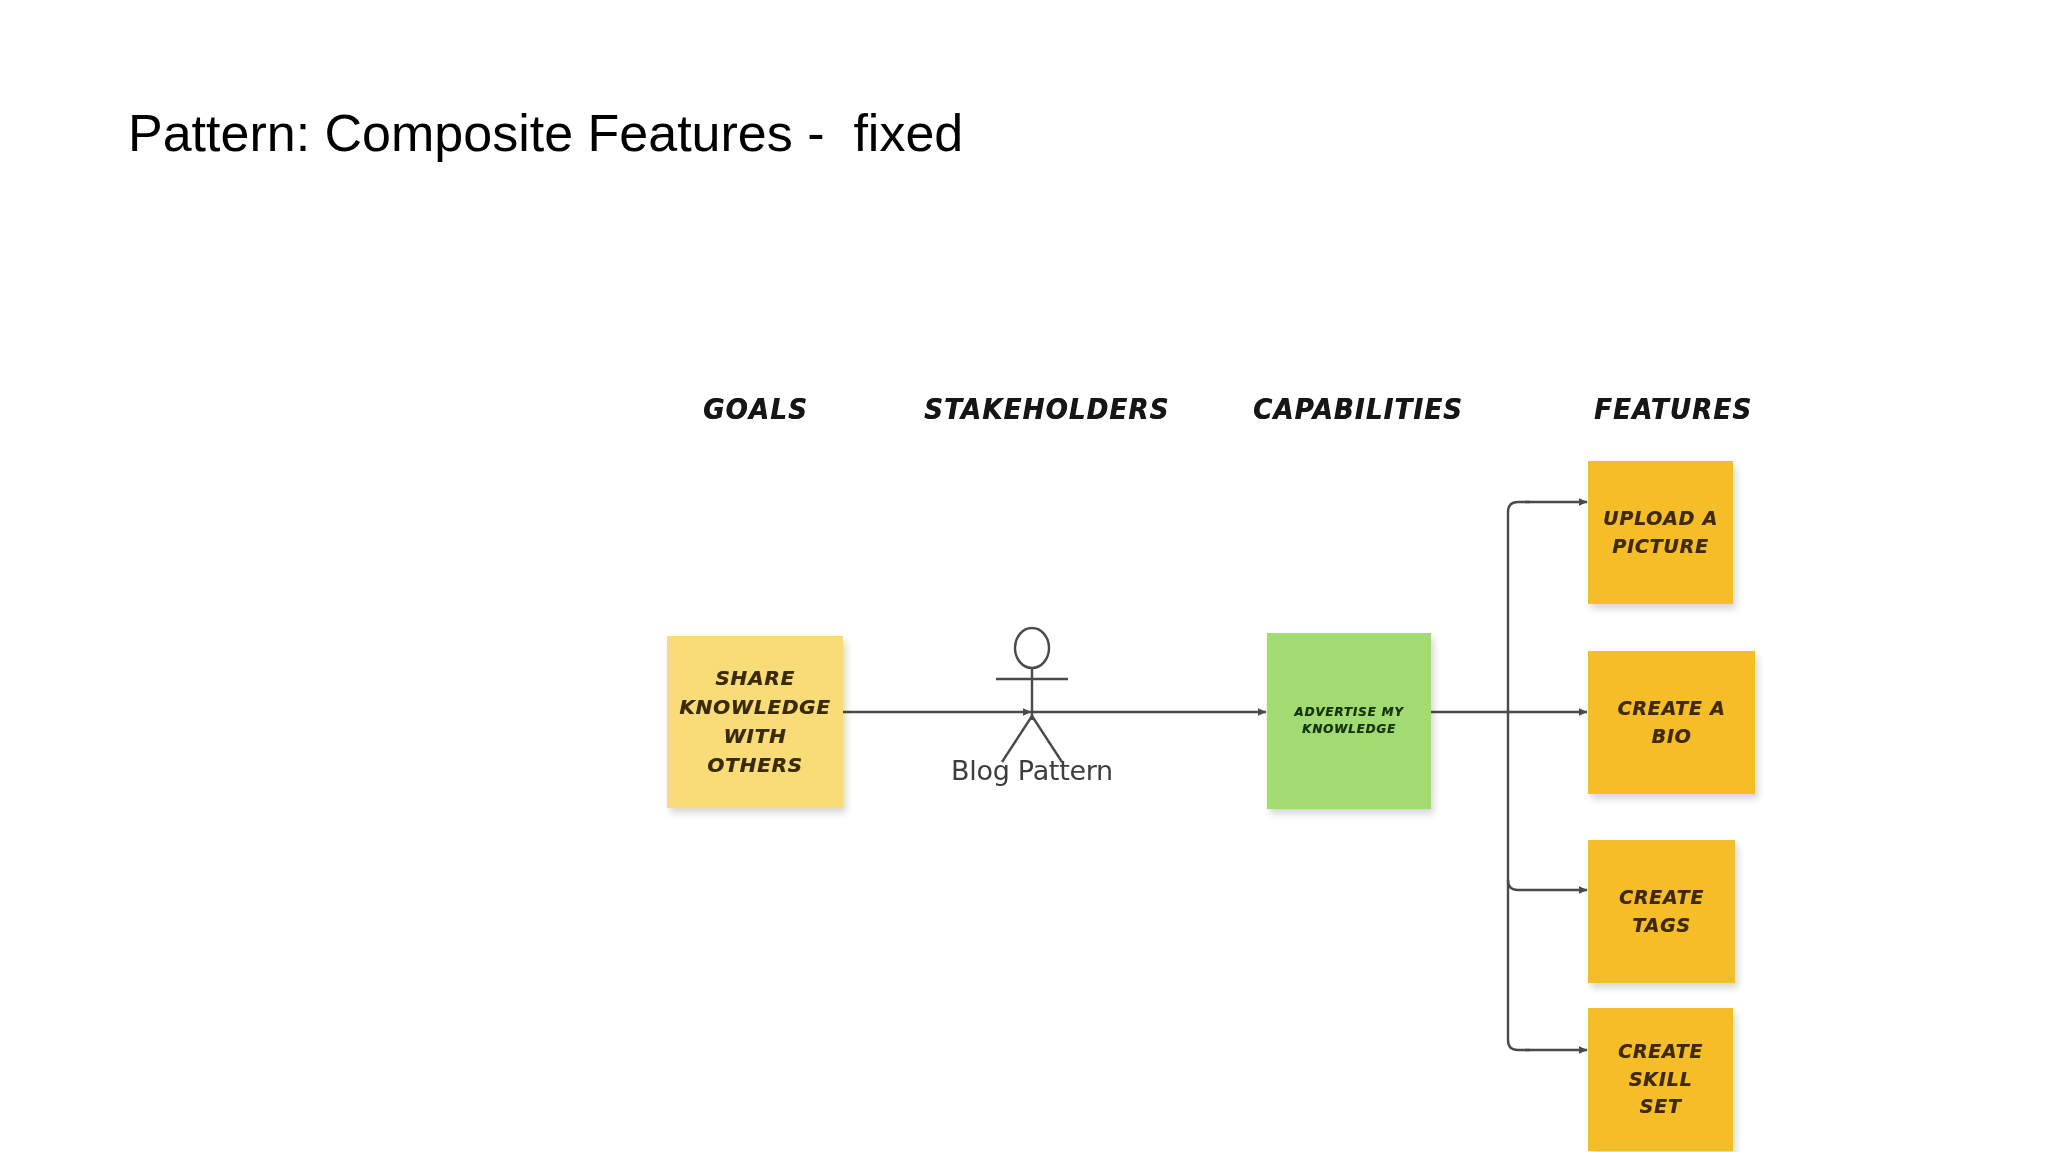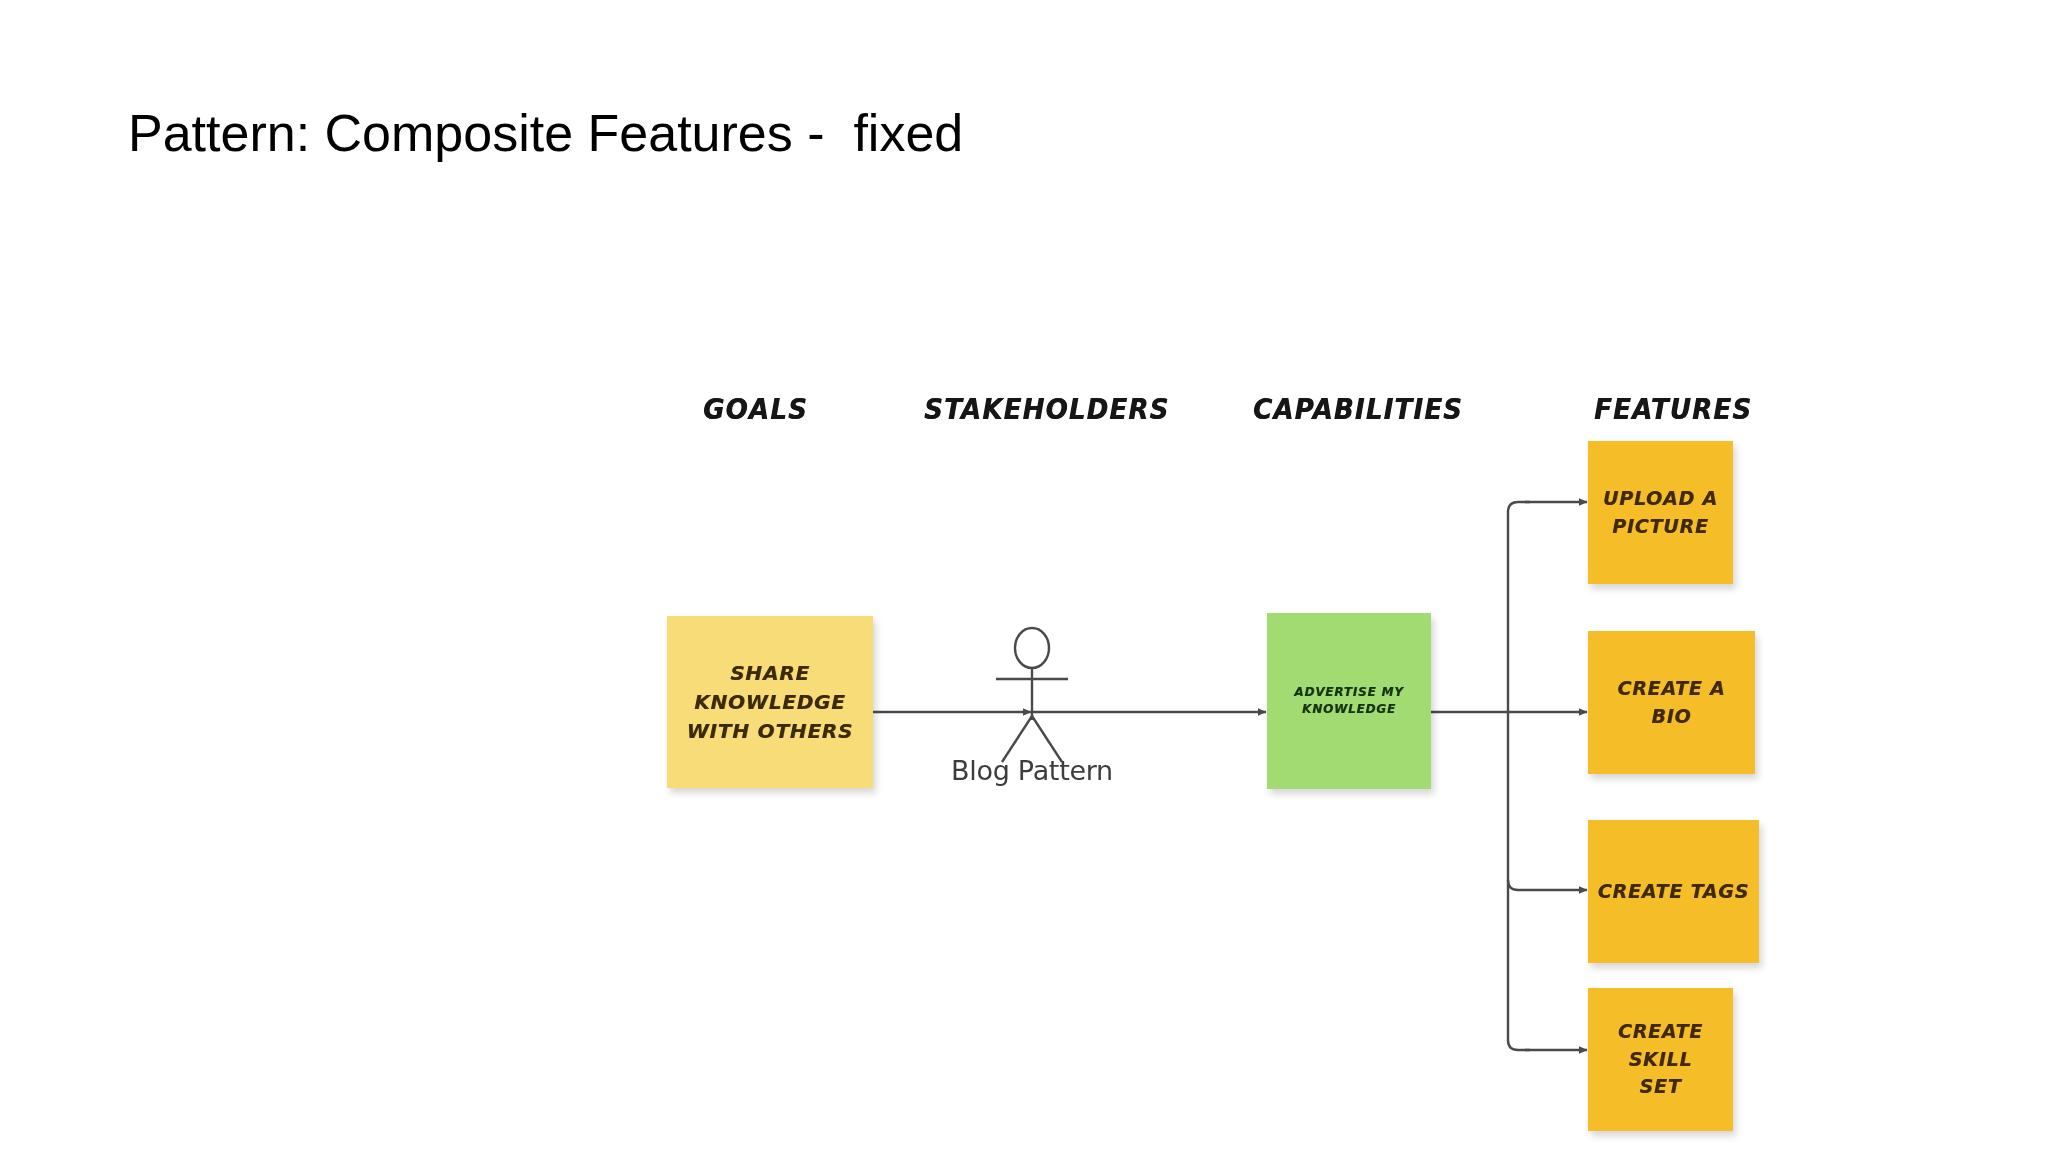--- a/index.html
+++ b/index.html
@@ -65,20 +65,21 @@
     font-family: "DejaVu Sans", sans-serif;
     font-weight: 700;
     font-style: italic;
     letter-spacing: 0.8px;
     line-height: 1.45;
     color: #3a2a08;
     padding: 4px 8px;
     box-shadow: 3px 5px 7px rgba(0,0,0,0.16);
     white-space: pre-line;
     text-shadow: 0.5px 0 0 rgba(58,42,8,0.6);
+    margin-top: 20px;
   }
   .note-goal {
     font-size: 20px;
   }
   .note-capability {
     font-size: 12px;
     color: #15330c;
     text-shadow: 0.5px 0 0 rgba(21,51,12,0.6);
   }
   .note-feature {
@@ -147,32 +148,32 @@
   </svg>
 
   <div class="col-header" style="left:703px; top:396px;">GOALS</div>
 
   <div class="col-header" style="left:924px; top:396px;">STAKEHOLDERS</div>
 
   <div class="col-header" style="left:1253px; top:396px;">CAPABILITIES</div>
 
   <div class="col-header" style="left:1594px; top:396px;">FEATURES</div>
 
-  <div class="note note-goal" style="left:667px; top:616px; width:206px; height:172px; background:#F7DC77;">SHARE
+  <div class="note note-goal" style="left:667px; top:616px; width:176px; height:172px; background:#F7DC77;">SHARE
 KNOWLEDGE
 WITH OTHERS</div>
 
   <div class="note note-capability" style="left:1267px; top:613px; width:164px; height:176px; background:#A3DB73;">ADVERTISE MY
 KNOWLEDGE</div>
 
   <div class="note note-feature" style="left:1588px; top:441px; width:145px; height:143px; background:#F5BE28;">UPLOAD A
 PICTURE</div>
 
   <div class="note note-feature" style="left:1588px; top:631px; width:167px; height:143px; background:#F5BE28;">CREATE A BIO</div>
 
-  <div class="note note-feature" style="left:1588px; top:820px; width:171px; height:143px; background:#F5BE28;">CREATE TAGS</div>
+  <div class="note note-feature" style="left:1588px; top:820px; width:147px; height:143px; background:#F5BE28;">CREATE TAGS</div>
 
   <div class="note note-feature" style="left:1588px; top:988px; width:145px; height:143px; background:#F5BE28;">CREATE SKILL
 SET</div>
 
   <div id="stakeholder-label" style="left:1032px; top:755px; transform:translateX(-50%);">Blog Pattern</div>
 
 </div>
 
 </body></html>

